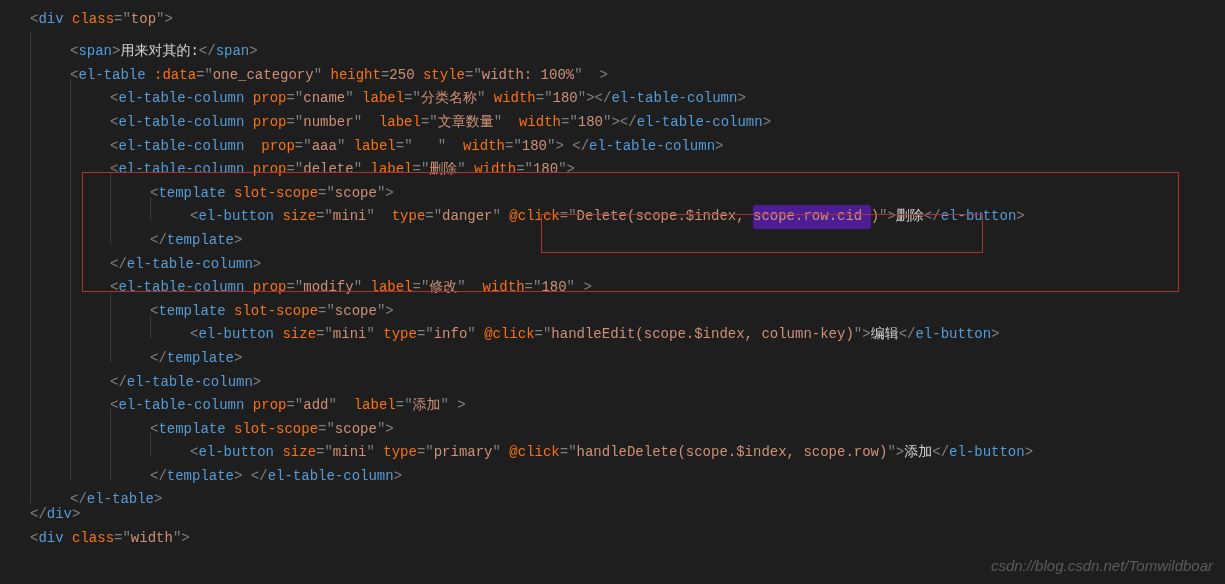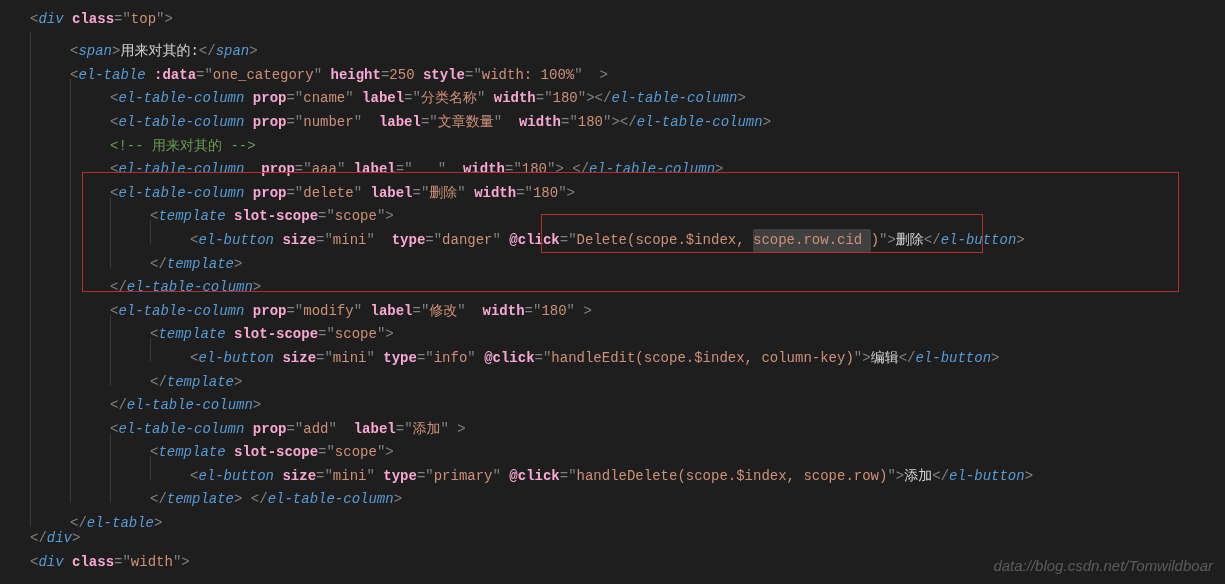--- a/index.html
+++ b/index.html
@@ -31,27 +31,27 @@
     display: inline-block;
     width: 0;
     height: 23.6px;
     vertical-align: top;
   }
   .pad { display:inline-block; }
   .p30 { width: 30px; }
   .p39 { width: 39px; }
 
   .punct { color: #808080; }
-  .tag { color: #569cd6; font-style: italic; }
-  .attr { color: #f9a8d4; font-weight: bold; }
+  .tag { color: #569cd6; }
+  .attr { color: #f97316; }
   .strv { color: #ce9178; }
   .comment { color: #6a9955; }
   .txt { color: #d4d4d4; }
   .selection {
-    background: #404040;
+    background: #4c1d95;
     border-radius: 2px;
   }
   .red-box-big {
     position: absolute;
     border: 1px solid #b03030;
     pointer-events: none;
   }
   .red-box-small {
     position: absolute;
     border: 1px solid #b03030;
@@ -79,21 +79,20 @@
 <div class="line"><span class="pad p30"></span><span class="punct">&lt;</span><span class="tag">div</span><span> </span><span class="attr">class</span><span class="punct">=</span><span class="punct">"</span><span class="strv">top</span><span class="punct">"</span><span class="punct">&gt;</span></div>
 
 <div class="line"><span class="pad p30"></span><span class="guide"></span><span class="pad p39"></span><span class="punct">&lt;</span><span class="tag">span</span><span class="punct">&gt;</span><span class="txt">用来对其的:</span><span class="punct">&lt;/</span><span class="tag">span</span><span class="punct">&gt;</span></div>
 
 <div class="line"><span class="pad p30"></span><span class="guide"></span><span class="pad p39"></span><span class="punct">&lt;</span><span class="tag">el-table</span><span> </span><span class="attr">:data</span><span class="punct">=</span><span class="punct">"</span><span class="strv">one_category</span><span class="punct">"</span><span> </span><span class="attr">height</span><span class="punct">=</span><span class="strv">250</span><span> </span><span class="attr">style</span><span class="punct">=</span><span class="punct">"</span><span class="strv">width: 100%</span><span class="punct">"</span><span>  </span><span class="punct">&gt;</span></div>
 
 <div class="line"><span class="pad p30"></span><span class="guide"></span><span class="pad p39"></span><span class="guide"></span><span class="pad p39"></span><span class="punct">&lt;</span><span class="tag">el-table-column</span><span> </span><span class="attr">prop</span><span class="punct">=</span><span class="punct">"</span><span class="strv">cname</span><span class="punct">"</span><span> </span><span class="attr">label</span><span class="punct">=</span><span class="punct">"</span><span class="strv">分类名称</span><span class="punct">"</span><span> </span><span class="attr">width</span><span class="punct">=</span><span class="punct">"</span><span class="strv">180</span><span class="punct">"</span><span class="punct">&gt;</span><span class="punct">&lt;/</span><span class="tag">el-table-column</span><span class="punct">&gt;</span></div>
 
 <div class="line"><span class="pad p30"></span><span class="guide"></span><span class="pad p39"></span><span class="guide"></span><span class="pad p39"></span><span class="punct">&lt;</span><span class="tag">el-table-column</span><span> </span><span class="attr">prop</span><span class="punct">=</span><span class="punct">"</span><span class="strv">number</span><span class="punct">"</span><span>  </span><span class="attr">label</span><span class="punct">=</span><span class="punct">"</span><span class="strv">文章数量</span><span class="punct">"</span><span>  </span><span class="attr">width</span><span class="punct">=</span><span class="punct">"</span><span class="strv">180</span><span class="punct">"</span><span class="punct">&gt;</span><span class="punct">&lt;/</span><span class="tag">el-table-column</span><span class="punct">&gt;</span></div>
 
-<div class="line"><span class="pad p30"></span><span class="guide"></span><span class="pad p39"></span><span class="guide"></span><span class="pad p39"></span><span class="comment">&lt;!-- 用来对其的 --&gt;</span></div>
 
 <div class="line"><span class="pad p30"></span><span class="guide"></span><span class="pad p39"></span><span class="guide"></span><span class="pad p39"></span><span class="punct">&lt;</span><span class="tag">el-table-column</span><span>  </span><span class="attr">prop</span><span class="punct">=</span><span class="punct">"</span><span class="strv">aaa</span><span class="punct">"</span><span> </span><span class="attr">label</span><span class="punct">=</span><span class="punct">"</span><span class="strv">   </span><span class="punct">"</span><span>  </span><span class="attr">width</span><span class="punct">=</span><span class="punct">"</span><span class="strv">180</span><span class="punct">"</span><span class="punct">&gt;</span><span> </span><span class="punct">&lt;/</span><span class="tag">el-table-column</span><span class="punct">&gt;</span></div>
 
 <div class="line"><span class="pad p30"></span><span class="guide"></span><span class="pad p39"></span><span class="guide"></span><span class="pad p39"></span><span class="punct">&lt;</span><span class="tag">el-table-column</span><span> </span><span class="attr">prop</span><span class="punct">=</span><span class="punct">"</span><span class="strv">delete</span><span class="punct">"</span><span> </span><span class="attr">label</span><span class="punct">=</span><span class="punct">"</span><span class="strv">删除</span><span class="punct">"</span><span> </span><span class="attr">width</span><span class="punct">=</span><span class="punct">"</span><span class="strv">180</span><span class="punct">"</span><span class="punct">&gt;</span></div>
 
 <div class="line"><span class="pad p30"></span><span class="guide"></span><span class="pad p39"></span><span class="guide"></span><span class="pad p39"></span><span class="guide"></span><span class="pad p39"></span><span class="punct">&lt;</span><span class="tag">template</span><span> </span><span class="attr">slot-scope</span><span class="punct">=</span><span class="punct">"</span><span class="strv">scope</span><span class="punct">"</span><span class="punct">&gt;</span></div>
 
 <div class="line"><span class="pad p30"></span><span class="guide"></span><span class="pad p39"></span><span class="guide"></span><span class="pad p39"></span><span class="guide"></span><span class="pad p39"></span><span class="guide"></span><span class="pad p39"></span><span class="punct">&lt;</span><span class="tag">el-button</span><span> </span><span class="attr">size</span><span class="punct">=</span><span class="punct">"</span><span class="strv">mini</span><span class="punct">"</span><span>  </span><span class="attr">type</span><span class="punct">=</span><span class="punct">"</span><span class="strv">danger</span><span class="punct">"</span><span> </span><span class="attr">@click</span><span class="punct">=</span><span class="punct">"</span><span class="strv">Delete(scope.$index, </span><span class="strv selection">scope.row.cid </span><span class="strv">)</span><span class="punct">"</span><span class="punct">&gt;</span><span class="txt">删除</span><span class="punct">&lt;/</span><span class="tag">el-button</span><span class="punct">&gt;</span></div>
 
 <div class="line"><span class="pad p30"></span><span class="guide"></span><span class="pad p39"></span><span class="guide"></span><span class="pad p39"></span><span class="guide"></span><span class="pad p39"></span><span class="punct">&lt;/</span><span class="tag">template</span><span class="punct">&gt;</span></div>
@@ -119,13 +118,13 @@
 <div class="line"><span class="pad p30"></span><span class="guide"></span><span class="pad p39"></span><span class="guide"></span><span class="pad p39"></span><span class="guide"></span><span class="pad p39"></span><span class="punct">&lt;/</span><span class="tag">template</span><span class="punct">&gt;</span><span> </span><span class="punct">&lt;/</span><span class="tag">el-table-column</span><span class="punct">&gt;</span></div>
 
 <div class="line"><span class="pad p30"></span><span class="guide"></span><span class="pad p39"></span><span class="punct">&lt;/</span><span class="tag">el-table</span><span class="punct">&gt;</span></div>
 
 <div class="line"><span class="pad p30"></span><span class="punct">&lt;/</span><span class="tag">div</span><span class="punct">&gt;</span></div>
 
 <div class="line"><span class="pad p30"></span><span class="punct">&lt;</span><span class="tag">div</span><span> </span><span class="attr">class</span><span class="punct">=</span><span class="punct">"</span><span class="strv">width</span><span class="punct">"</span><span class="punct">&gt;</span></div>
 
 </div>
 
-<div class="watermark">data://blog.csdn.net/Tomwildboar</div>
+<div class="watermark">csdn://blog.csdn.net/Tomwildboar</div>
 
 </body></html>

